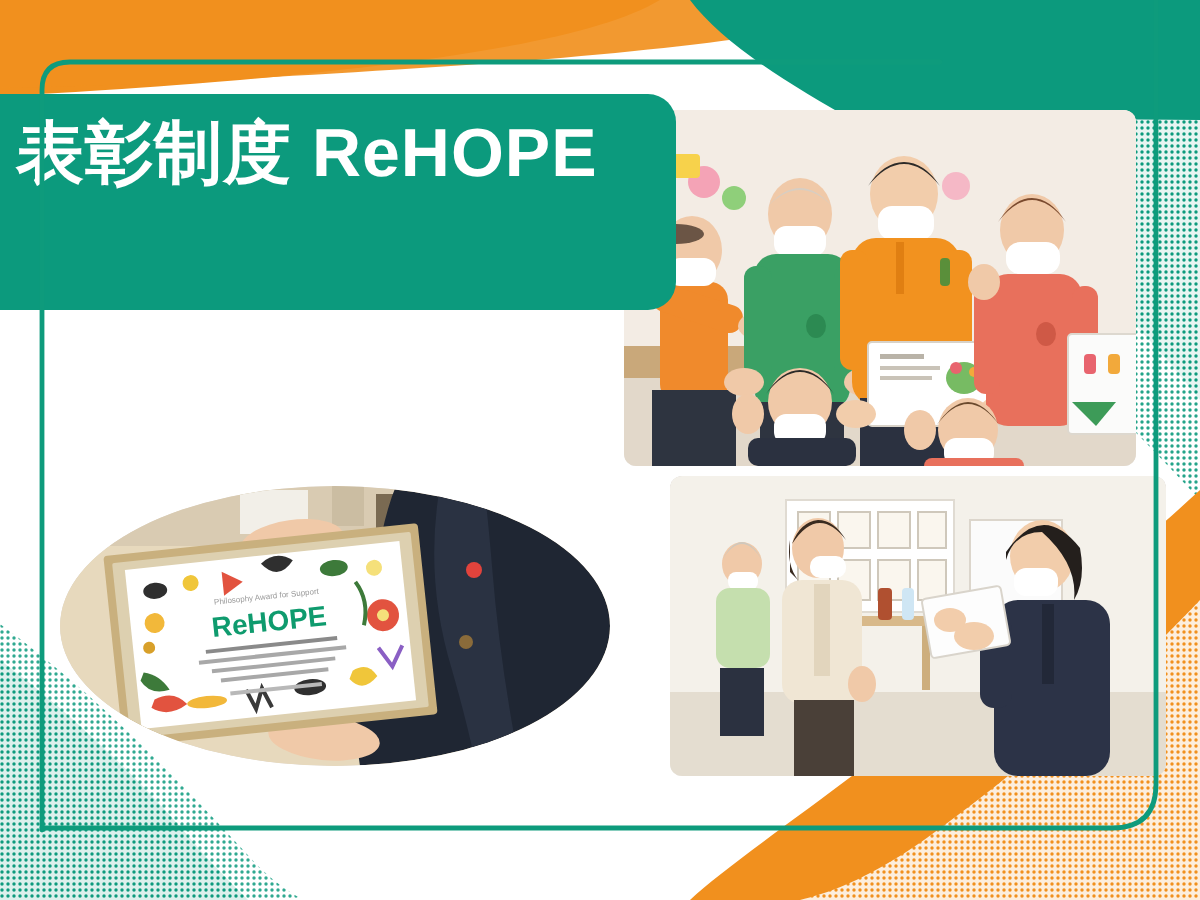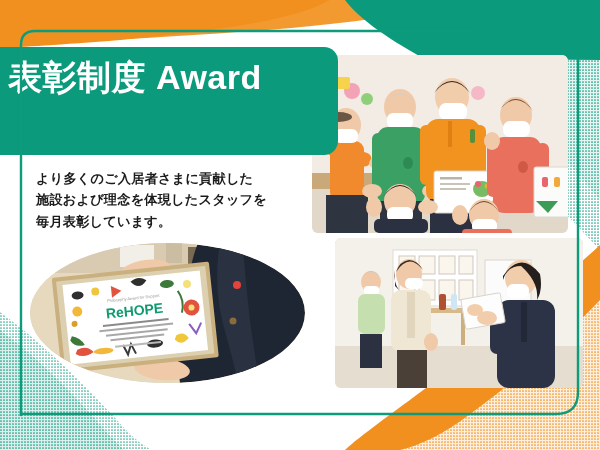--- a/index.html
+++ b/index.html
@@ -312,28 +312,23 @@
           <rect x="68" y="83" width="74" height="2" fill="#a8a8a8"></rect>
           <rect x="74" y="88" width="62" height="2" fill="#a8a8a8"></rect>
           <rect x="78" y="93" width="54" height="2" fill="#a8a8a8"></rect>
           <rect x="82" y="100" width="46" height="2" fill="#b8b8b8"></rect>
         </g>
       </g>
     </svg>
   </div>
 
   <div id="headline-panel">
-    <div id="headline-main">表彰制度 Award</div>
+    <div id="headline-main">表彰制度 ReHOPE</div>
   </div>
 
-  <div id="body-copy">
-    <p>より多くのご入居者さまに貢献した</p>
-    <p>施設および理念を体現したスタッフを</p>
-    <p>毎月表彰しています。</p>
-  </div>
 
   <svg class="deco deco-front" viewBox="0 0 600 450" width="600" height="450" fill="none">
 
     <path d="M21,415 L21,45 Q21,31 35,31 L470,31" stroke="#0e9b7c" stroke-width="2.4" fill="none" stroke-linecap="round"></path>
 
     <path d="M21,414 L556,414 Q578,414 578,392 L578,0" stroke="#0e9b7c" stroke-width="2.4" fill="none" stroke-linecap="round"></path>
   </svg>
 
 </div>
 

